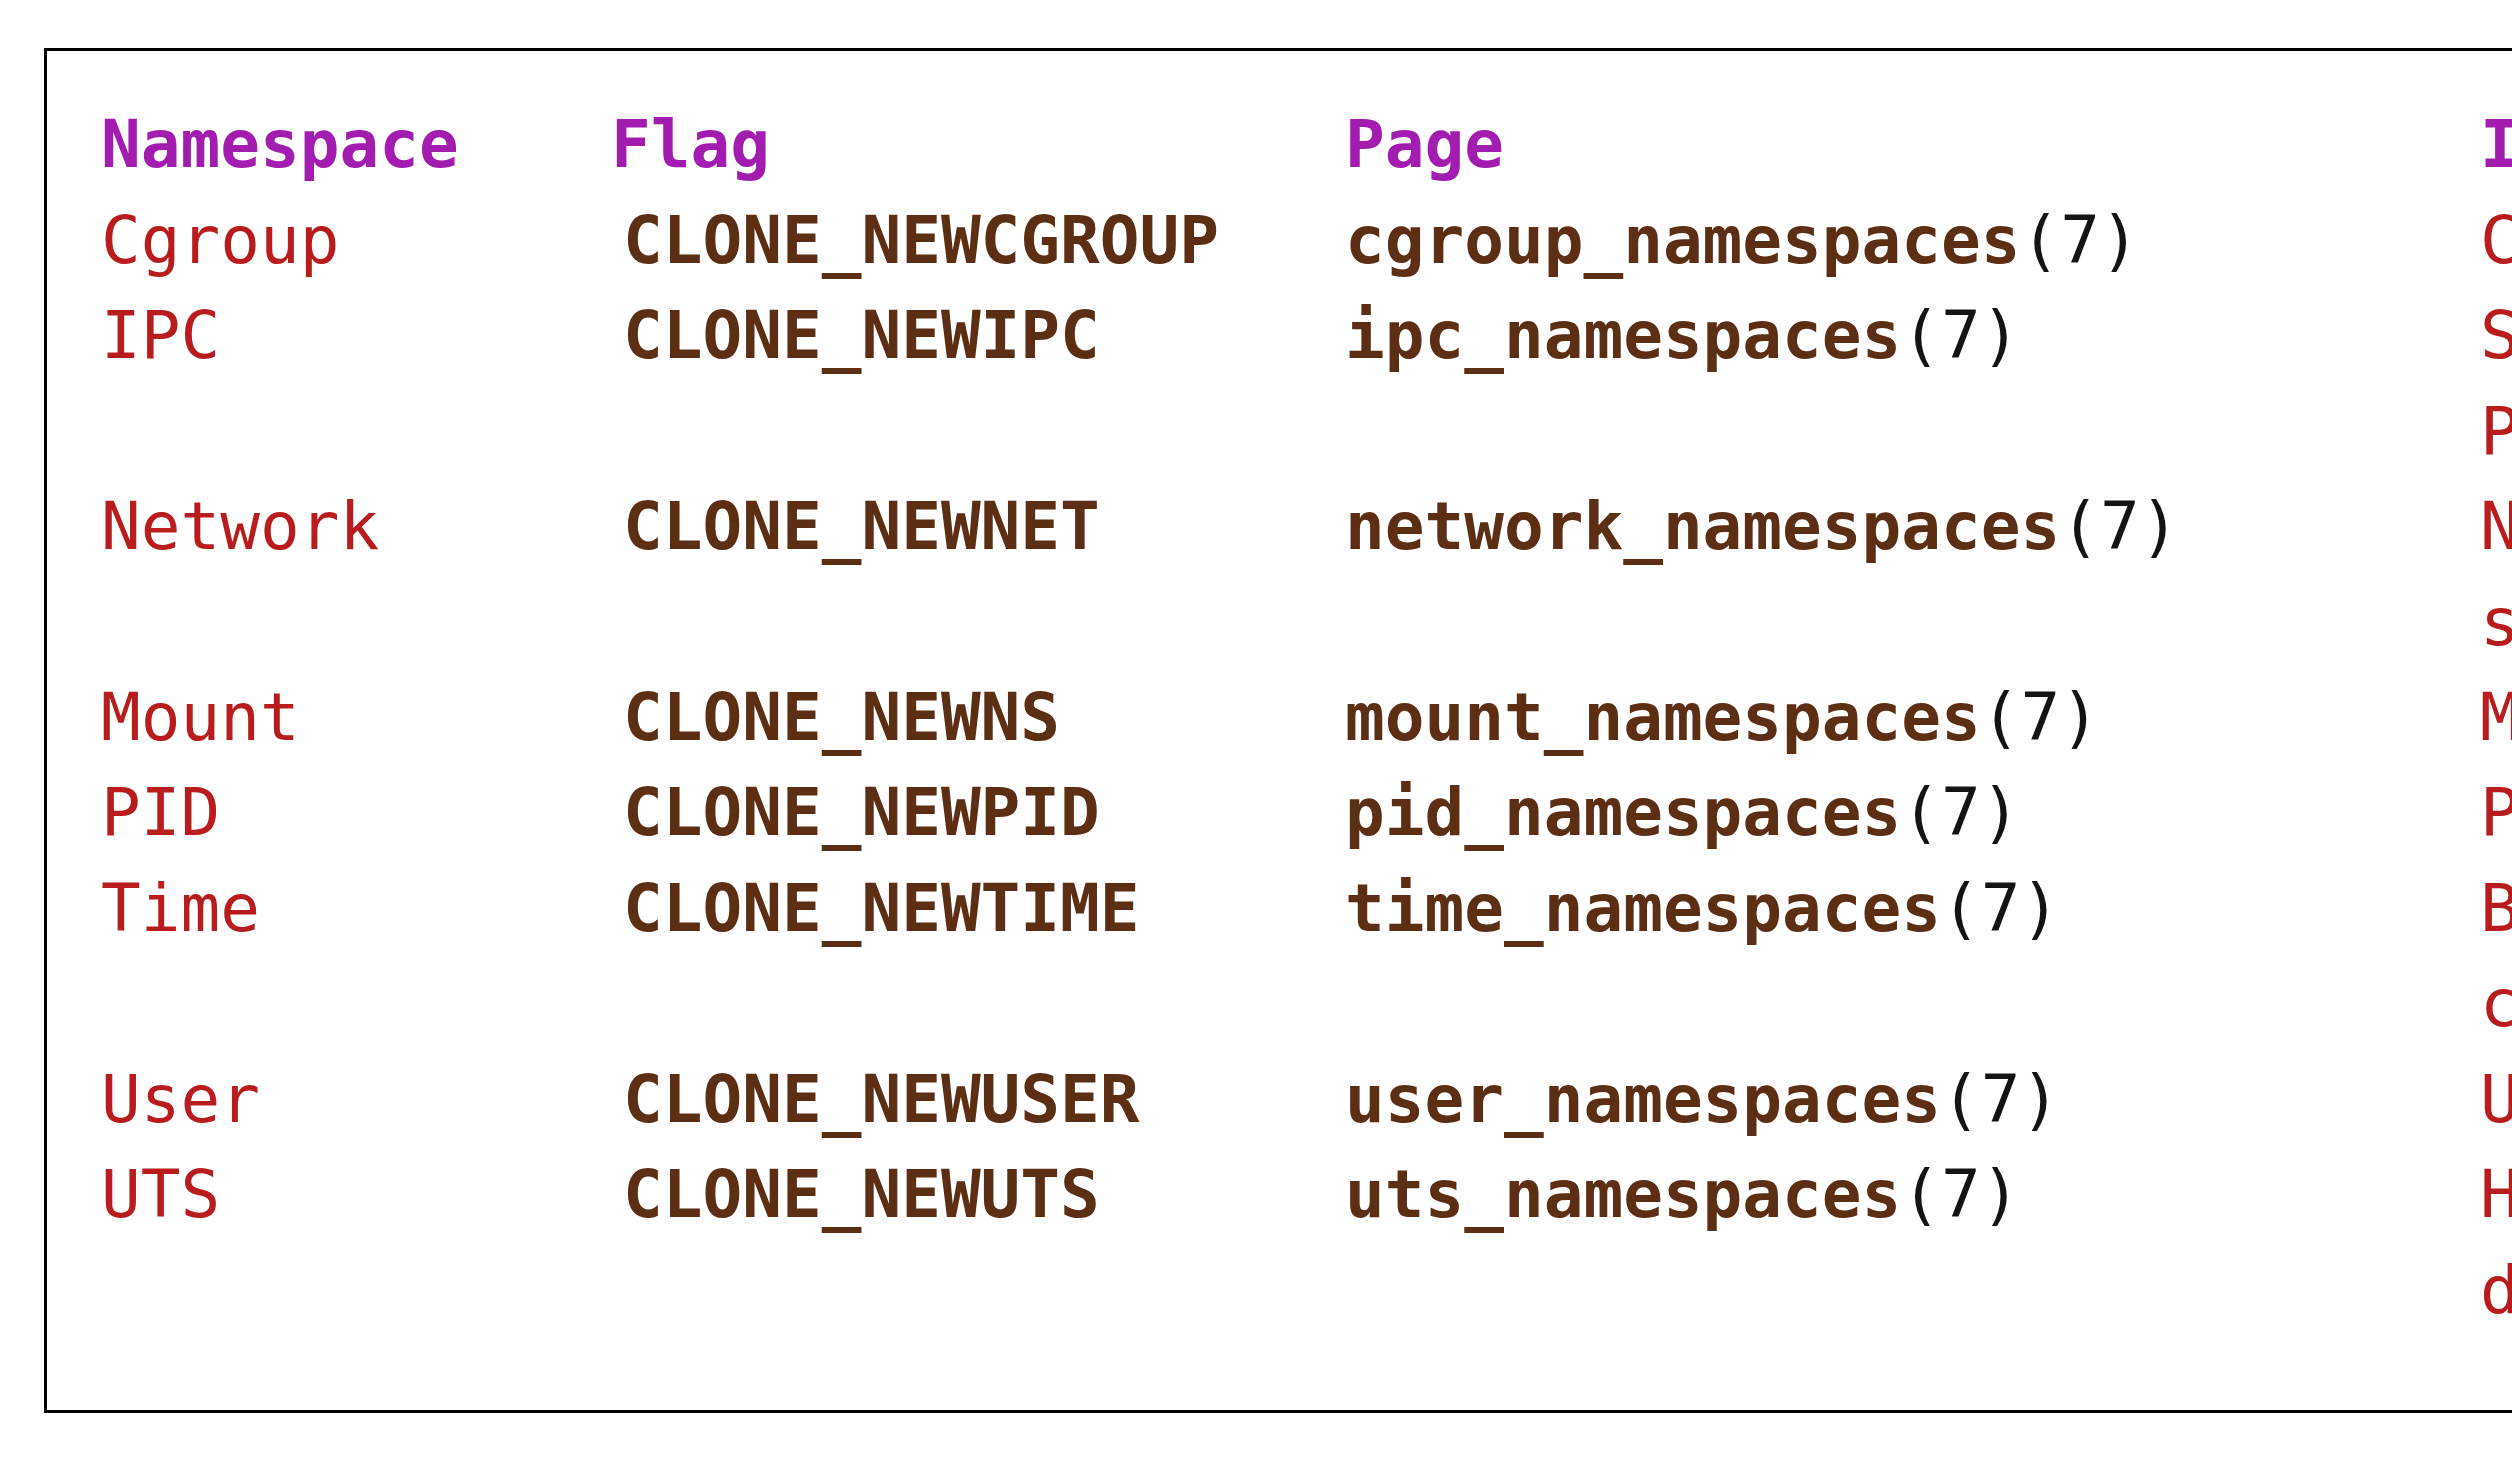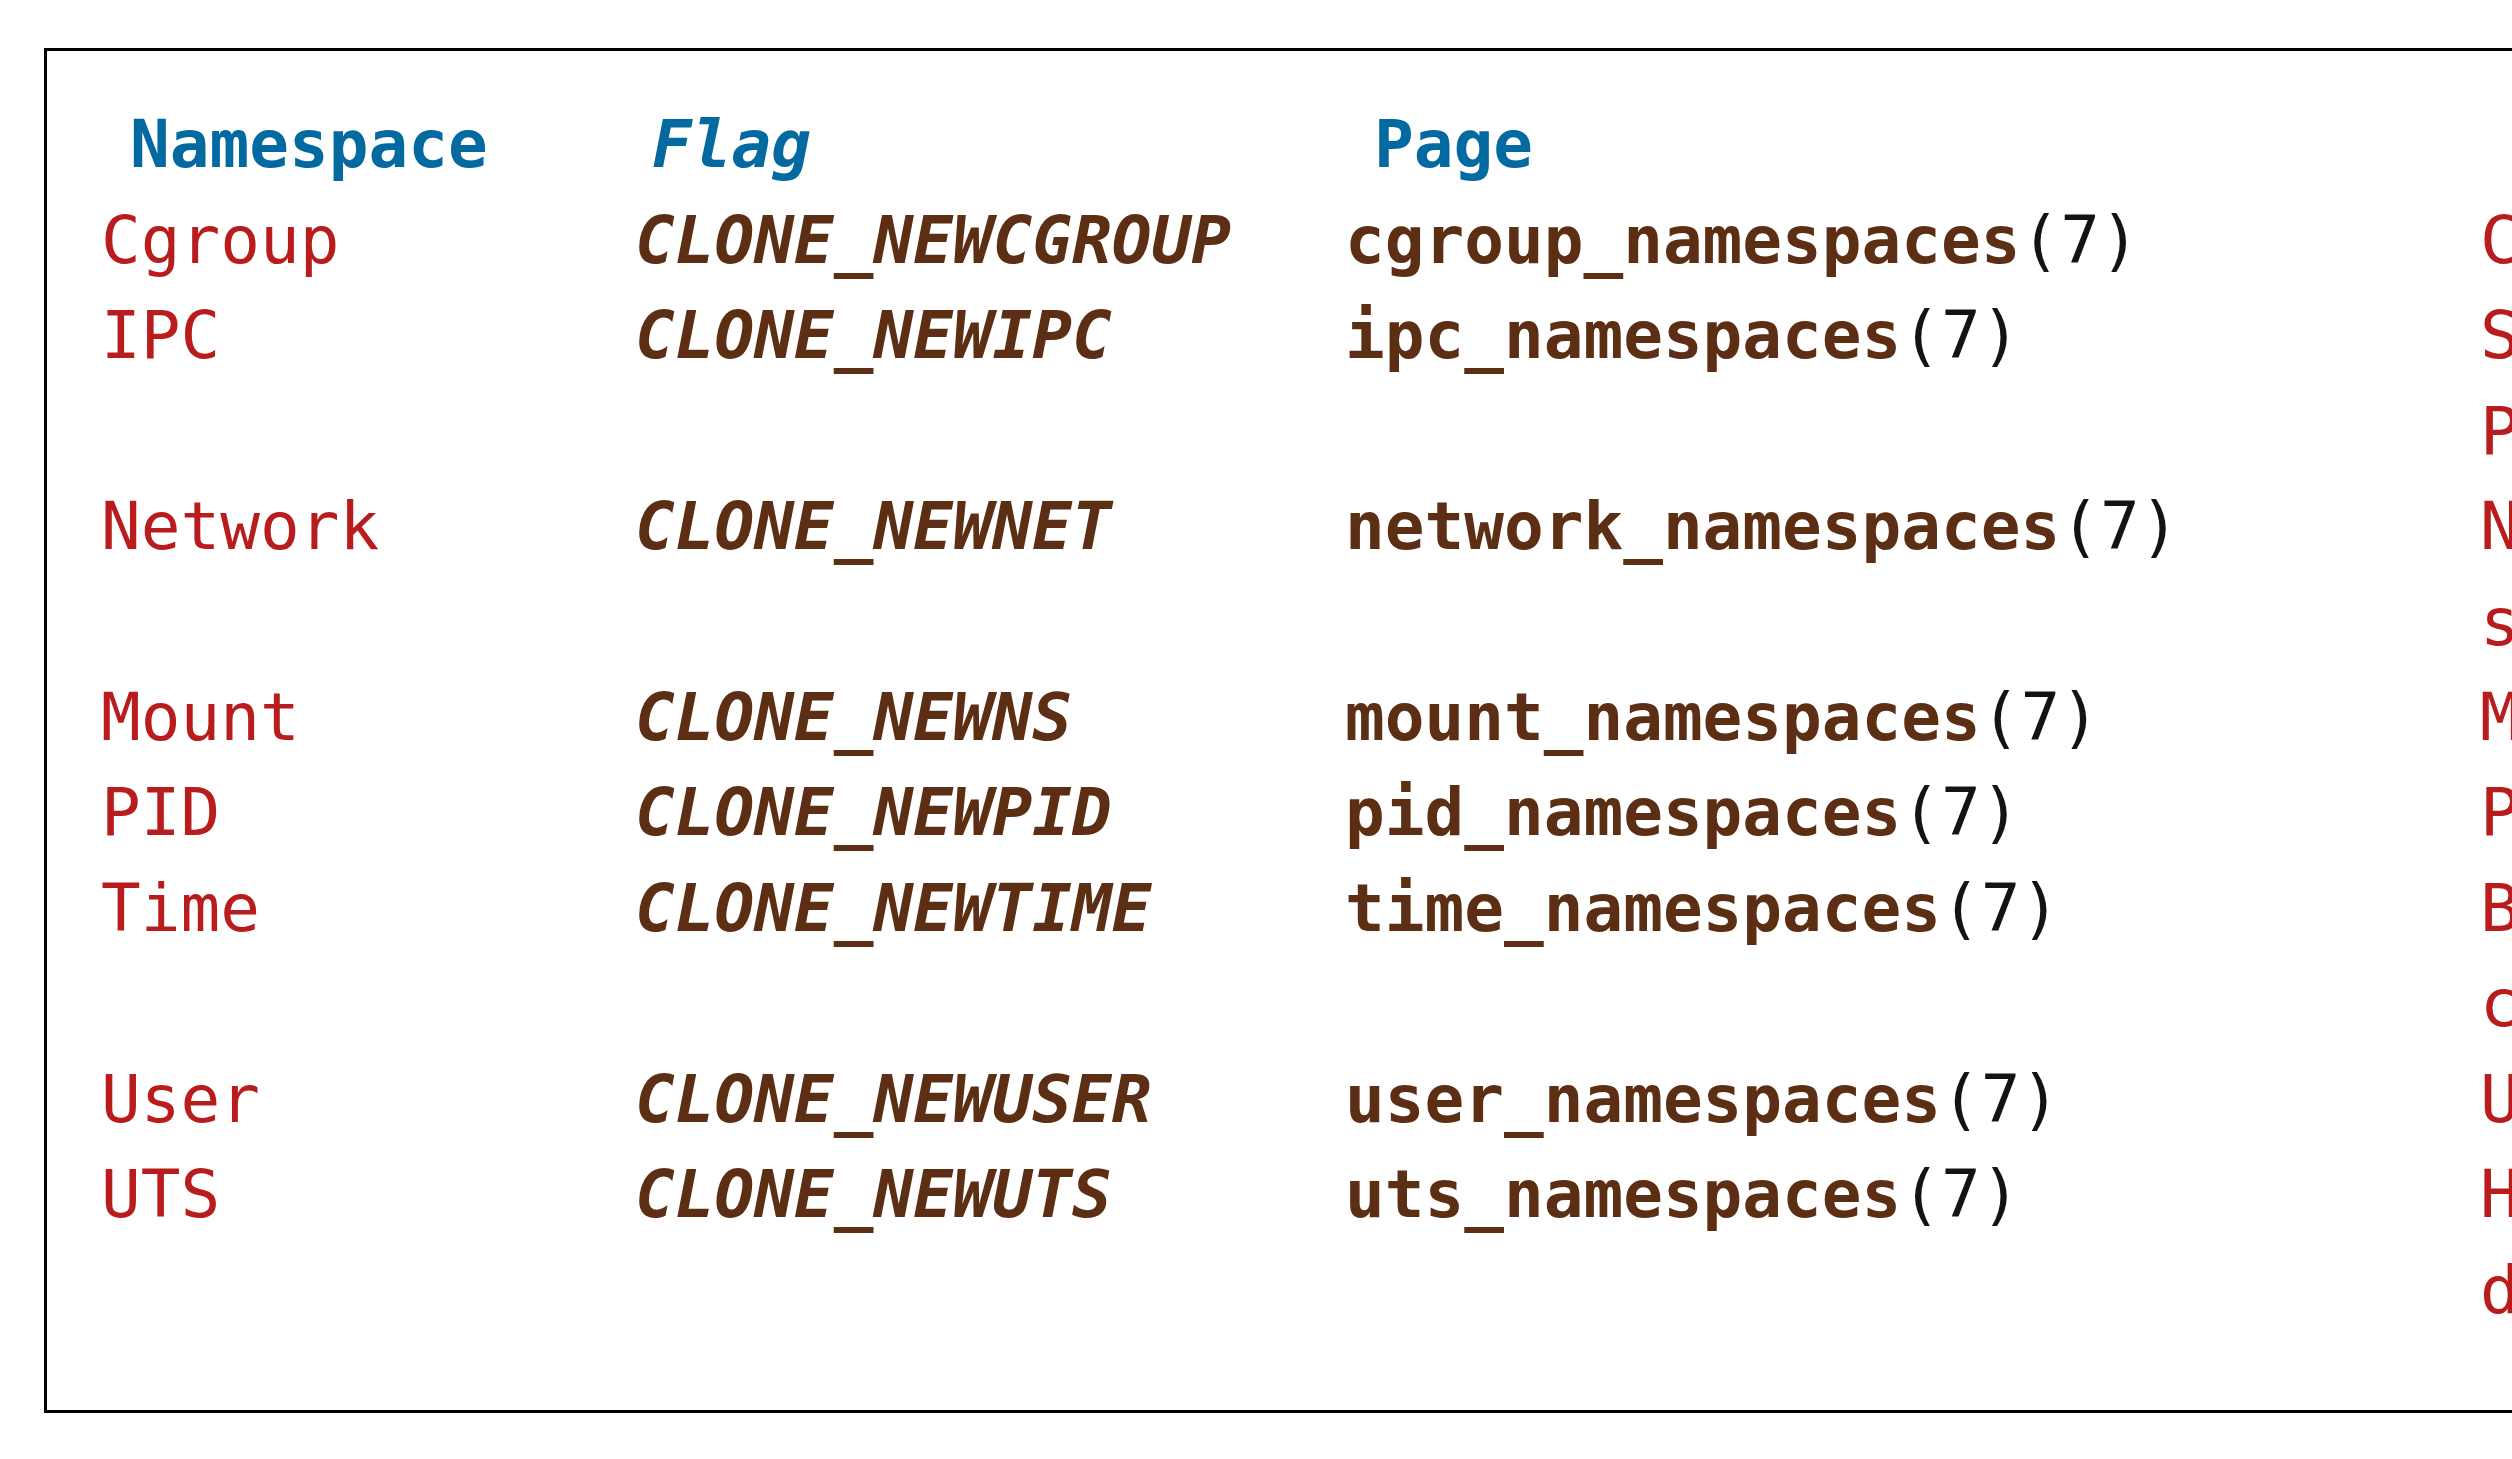--- a/index.html
+++ b/index.html
@@ -45,28 +45,28 @@
     position: absolute;
     top: 0;
     white-space: pre;
     font-size: 66px;
     line-height: 95px;
     letter-spacing: 0;
     font-family: "DejaVu Sans Mono", "Liberation Mono", monospace;
   }
 
   .col-namespace { left: 54px; }
-  .col-flag      { left: 576px; font-style: italic; }
+  .col-flag      { left: 564px; }
   .col-page      { left: 1298px; }
   .col-isolates  { left: 2433px; }
 
   .black { color: #b91c1c; font-weight: normal; }
   .brown { color: #5C2E14; font-weight: bold; margin-left: 12px; }
 
-  .hdr { font-weight: bold; color: #0369a1; margin-left: 29px; }
+  .hdr { font-weight: bold; color: #a21caf; }
 
   .page-cell .page-name { color: #5C2E14; font-weight: bold; margin-top: 20px; }
   .page-cell .page-sect { color: #131313; font-weight: normal; }
 </style>
 </head>
 <body>
 
 <div id="namespace-table-figure">
   <div class="grid" id="grid">
       <div class="line" style="top: 46px;">

